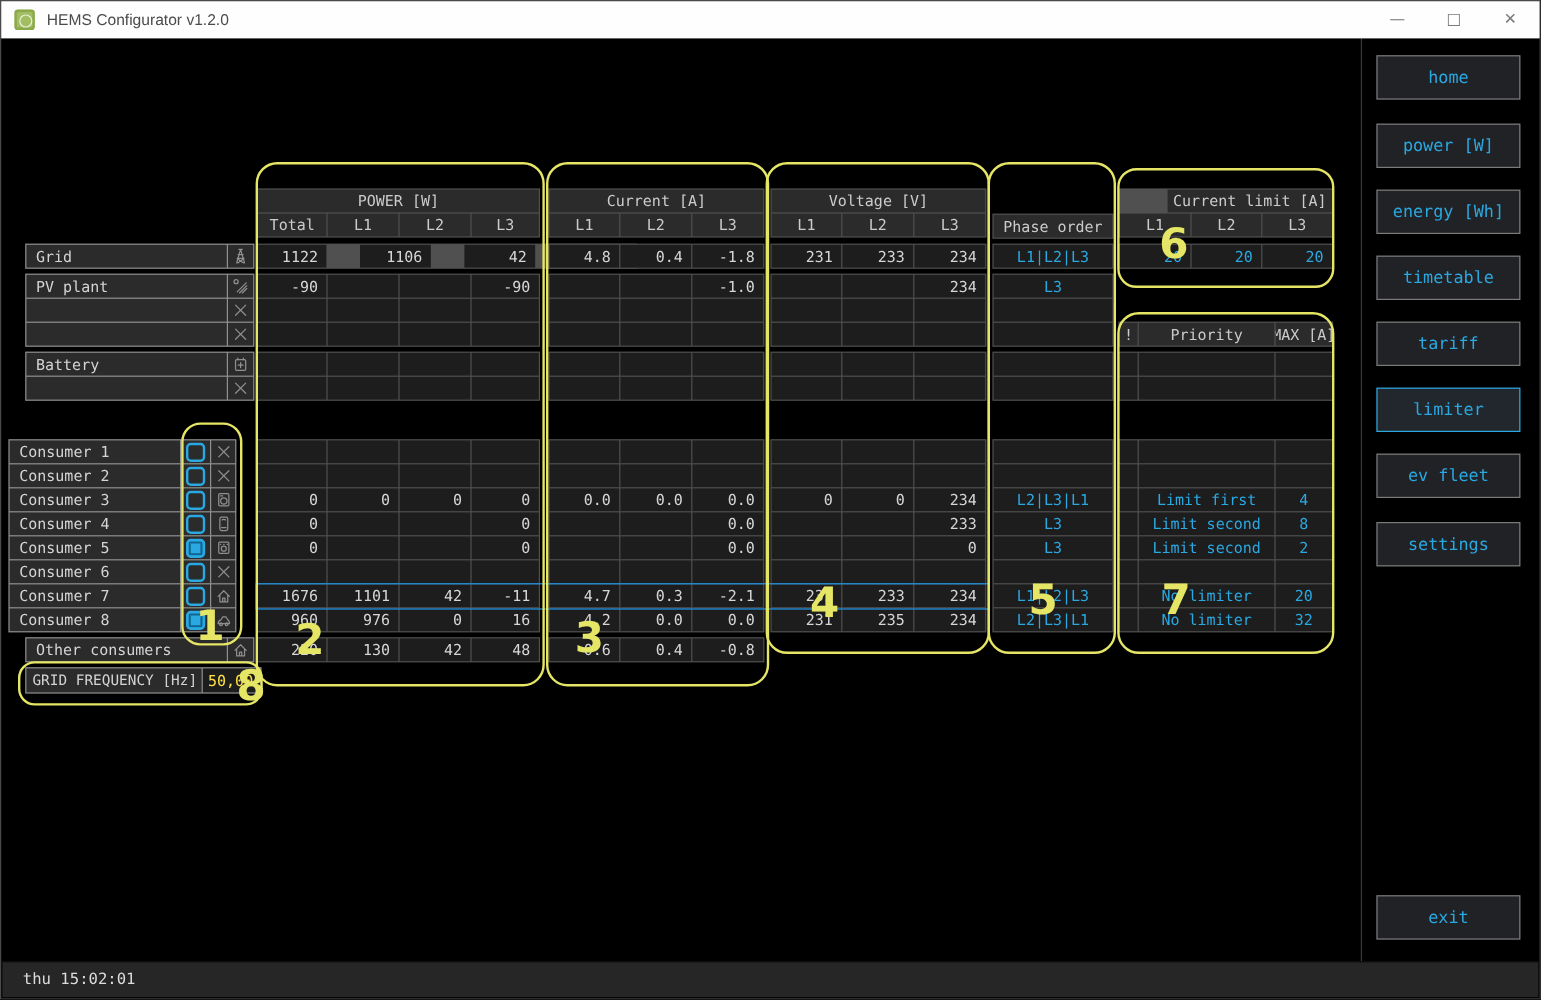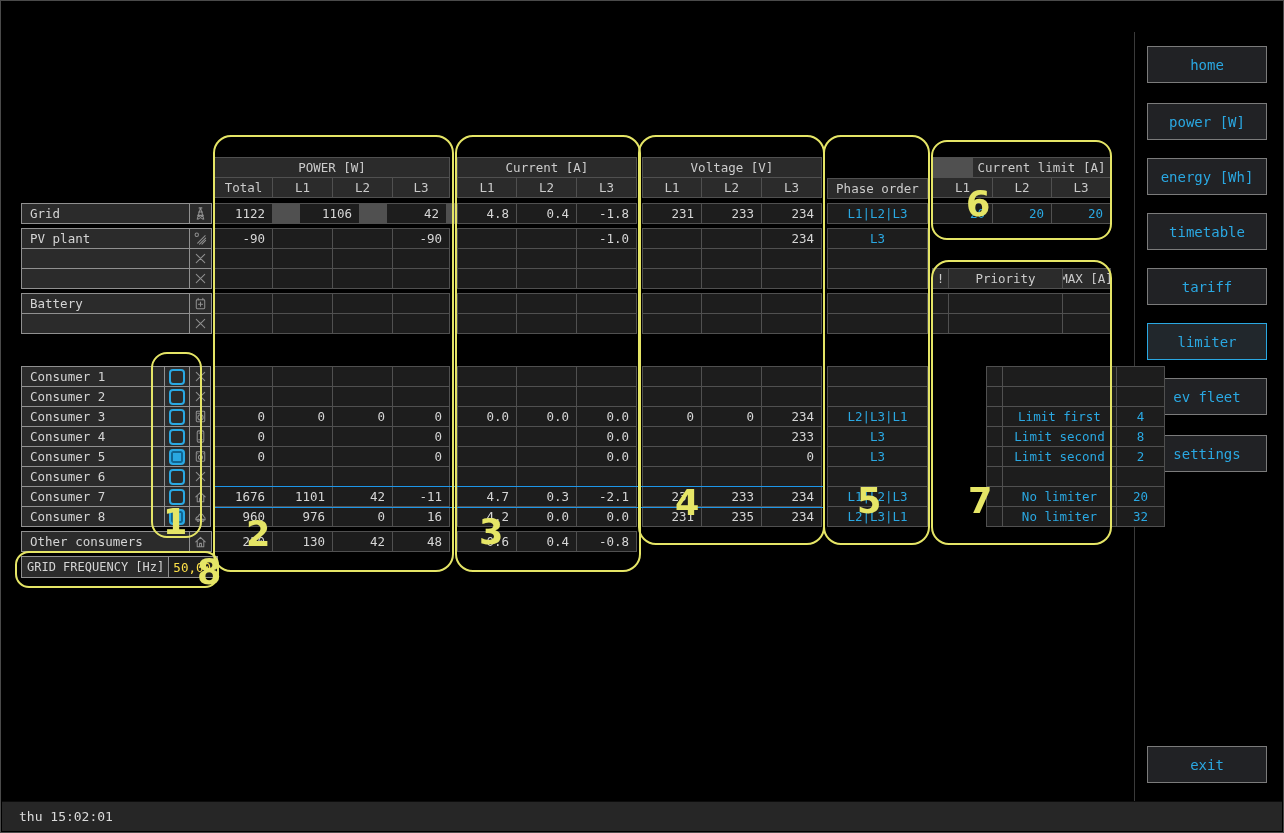--- a/index.html
+++ b/index.html
@@ -47,20 +47,29 @@
   .sel-rect{position:absolute;border:1px solid #1e96e8;pointer-events:none;z-index:3}
   .ann-box{position:absolute;border:2px solid #e5e566;pointer-events:none;z-index:4;background:transparent}
   .ann-num{position:absolute;color:#e5e566;font-size:35px;font-weight:bold;font-family:"DejaVu Sans",sans-serif;line-height:1;pointer-events:none;z-index:5}
   .icon-svg{display:block}
 </style>
 </head>
 <body>
 
 <div id="app">
 
+  <div class="titlebar">
+    <div class="app-icon"></div>
+    <div class="title-text">HEMS Configurator v1.2.0</div>
+    <div class="win-controls">
+      <div class="win-btn">—</div>
+      <div class="win-btn">□</div>
+      <div class="win-btn">✕</div>
+    </div>
+  </div>
 
   <div class="side-divider"></div>
   <div class="sidebar-btn sb-0">home</div>
   <div class="sidebar-btn sb-1">power [W]</div>
   <div class="sidebar-btn sb-2">energy [Wh]</div>
   <div class="sidebar-btn sb-3">timetable</div>
   <div class="sidebar-btn sb-4">tariff</div>
   <div class="sidebar-btn sb-5 active">limiter</div>
   <div class="sidebar-btn sb-6">ev fleet</div>
   <div class="sidebar-btn sb-exit">exit</div>
@@ -116,21 +125,21 @@
         </div>
         <div class="cell label-cell"></div>
         <div class="cell icon-cell">
           <span class="icon-svg">
             <svg class="icon-svg" width="15" height="15" viewBox="0 0 16 16" fill="none" stroke="#8f8f8f" stroke-width="1.1" stroke-linecap="round" stroke-linejoin="round">
               <path d="M3.5 3.5 L12.5 12.5 M12.5 3.5 L3.5 12.5"></path>
             </svg>
           </span>
         </div>
       </div>
-      <div class="tbl bright" style="left: 20px; top: 365px; grid-template-columns: 142px 24px 20px;">
+      <div class="tbl bright" style="left: 6px; top: 365px; grid-template-columns: 142px 24px 20px;">
         <div class="cell label-cell">Consumer 1</div>
         <div class="cell cb-cell">
           <div class="cb"></div>
         </div>
         <div class="cell icon-cell">
           <span class="icon-svg">
             <svg class="icon-svg" width="15" height="15" viewBox="0 0 16 16" fill="none" stroke="#8f8f8f" stroke-width="1.1" stroke-linecap="round" stroke-linejoin="round">
               <path d="M3.5 3.5 L12.5 12.5 M12.5 3.5 L3.5 12.5"></path>
             </svg>
           </span>
@@ -466,21 +475,21 @@
         <div class="cell header-cell">MAX [A]</div>
       </div>
       <div class="tbl dark" style="left: 931px; top: 292px; grid-template-columns: 15px 113px 47px;">
         <div class="cell data-cell center"></div>
         <div class="cell data-cell center"></div>
         <div class="cell data-cell center"></div>
         <div class="cell data-cell center"></div>
         <div class="cell data-cell center"></div>
         <div class="cell data-cell center"></div>
       </div>
-      <div class="tbl dark" style="left: 985px; top: 365px; grid-template-columns: 15px 113px 47px;">
+      <div class="tbl dark" style="left: 931px; top: 365px; grid-template-columns: 15px 113px 47px;">
         <div class="cell data-cell center"></div>
         <div class="cell data-cell center"></div>
         <div class="cell data-cell center"></div>
         <div class="cell data-cell center"></div>
         <div class="cell data-cell center"></div>
         <div class="cell data-cell center"></div>
         <div class="cell data-cell center"></div>
         <div class="cell data-cell blue center">Limit first</div>
         <div class="cell data-cell blue center">4</div>
         <div class="cell data-cell center"></div>

